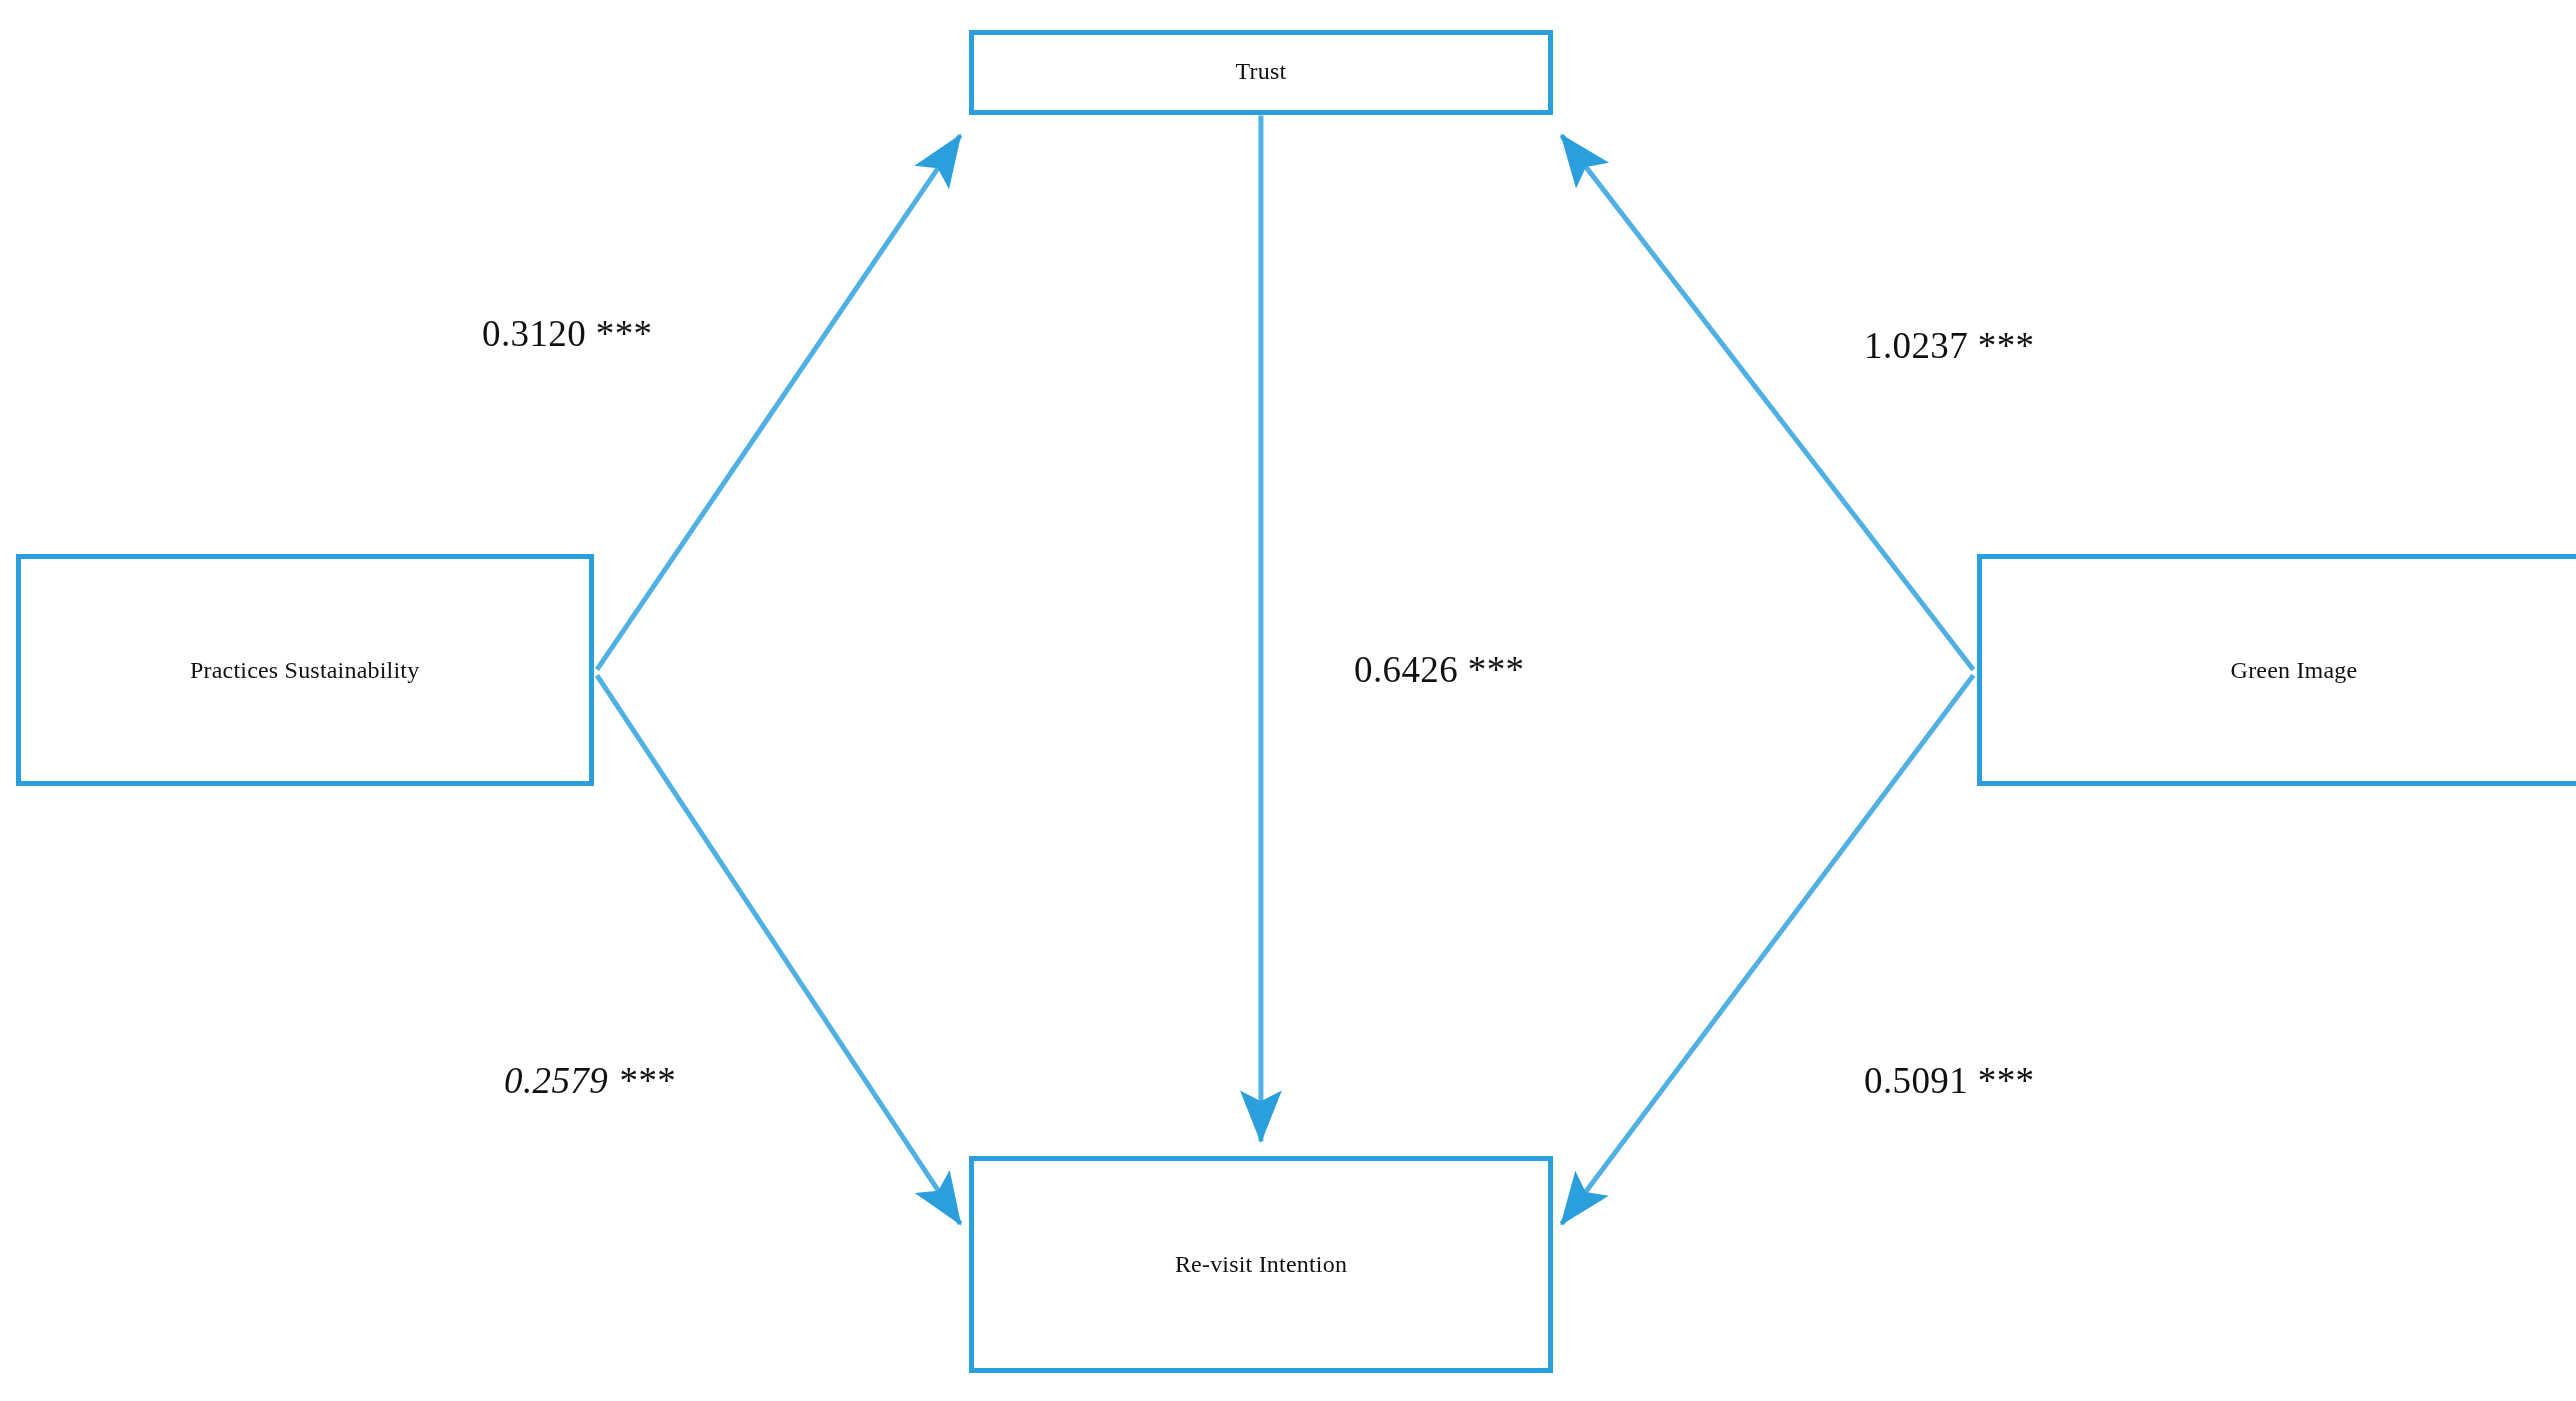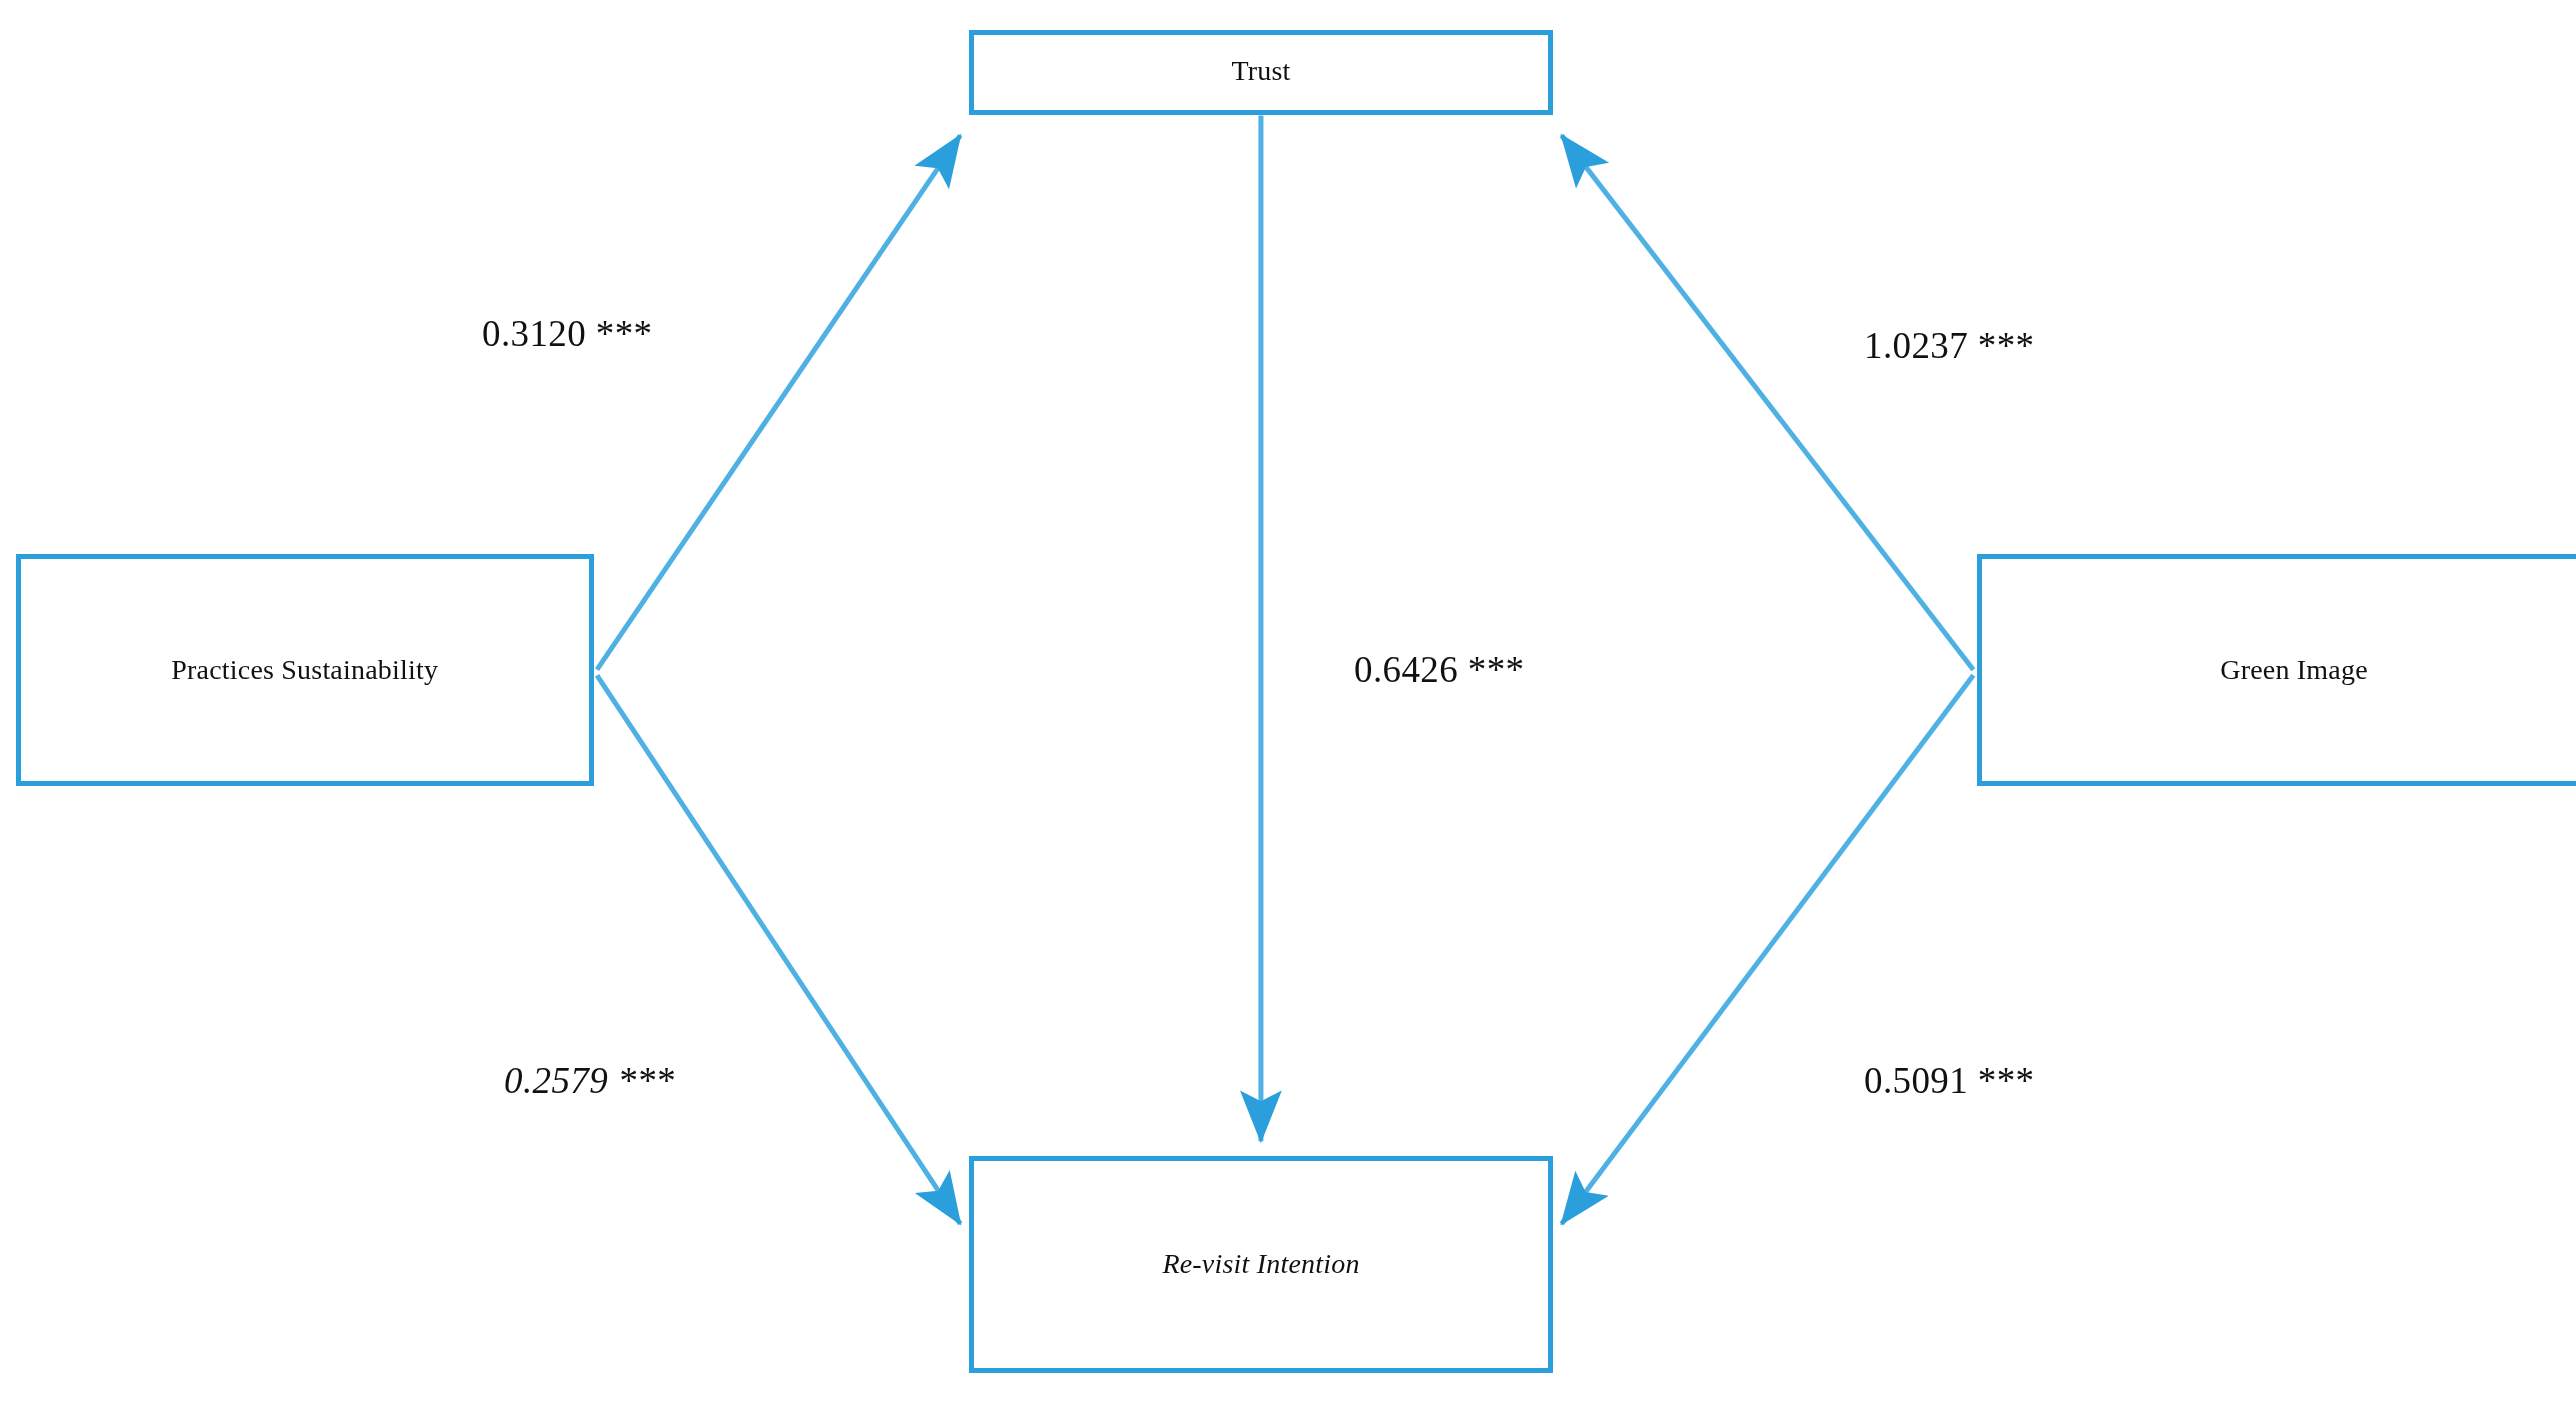--- a/index.html
+++ b/index.html
@@ -28,31 +28,31 @@
     box-sizing: border-box;
     background: #ffffff;
     border: 5px solid #2B9FDB;
     display: flex;
     align-items: center;
     justify-content: center;
     z-index: 3;
   }
   .node-label {
     font-family: "Liberation Serif", "DejaVu Serif", serif;
-    font-size: 28px;
+    font-size: 24px;
     color: #111111;
     line-height: 1.1;
     text-align: right;
     letter-spacing: 0.2px;
     white-space: nowrap;
   }
   .node-trust        { left: 969px; top: 30px;   width: 584px; height: 85px; }
   .node-practices    { left: 15.7px;   top: 554px;  width: 578px; height: 232px; }
   .node-green        { left: 1977px; top: 554px;  width: 634px; height: 232px; }
-  .node-revisit      { left: 969px; top: 1156px; width: 584px; height: 217px; font-style: italic; }
+  .node-revisit      { left: 969px; top: 1156px; width: 584px; height: 217px; }
 
   .node-trust   .node-label { transform: translateY(-1.4px); }
 
   .edge-label {
     position: absolute;
     font-family: "Liberation Serif", "DejaVu Serif", serif;
     font-size: 37px;
     color: #111111;
     white-space: nowrap;
     z-index: 4;

